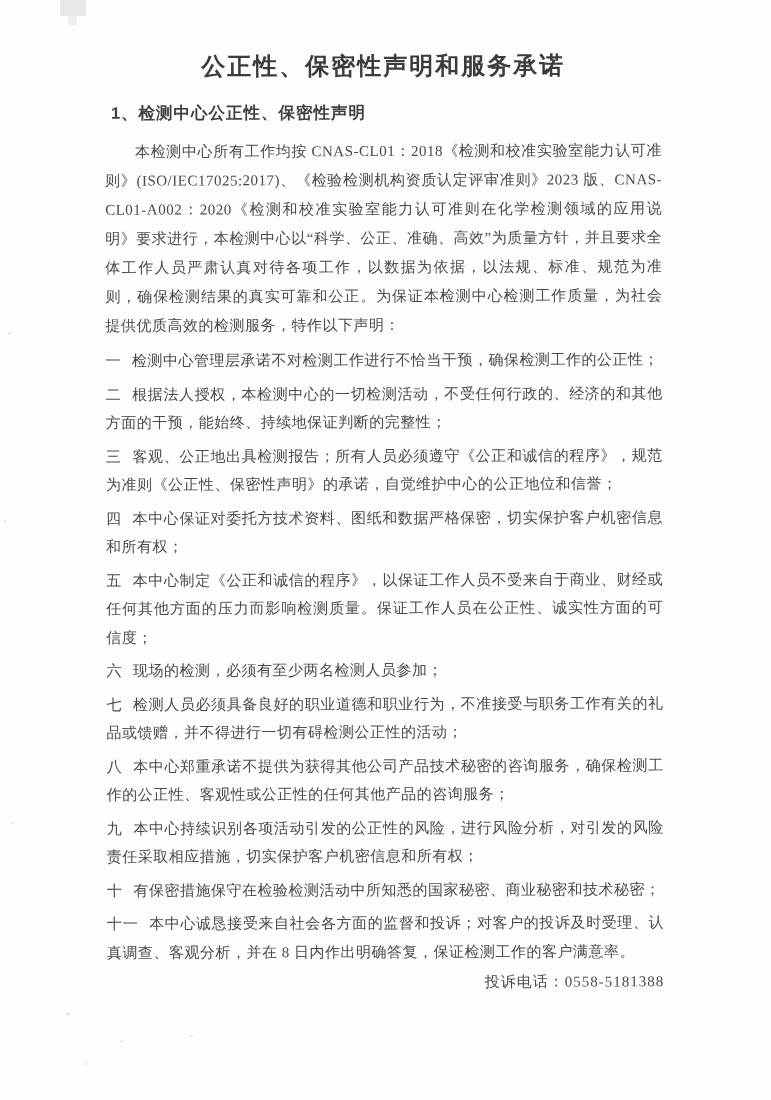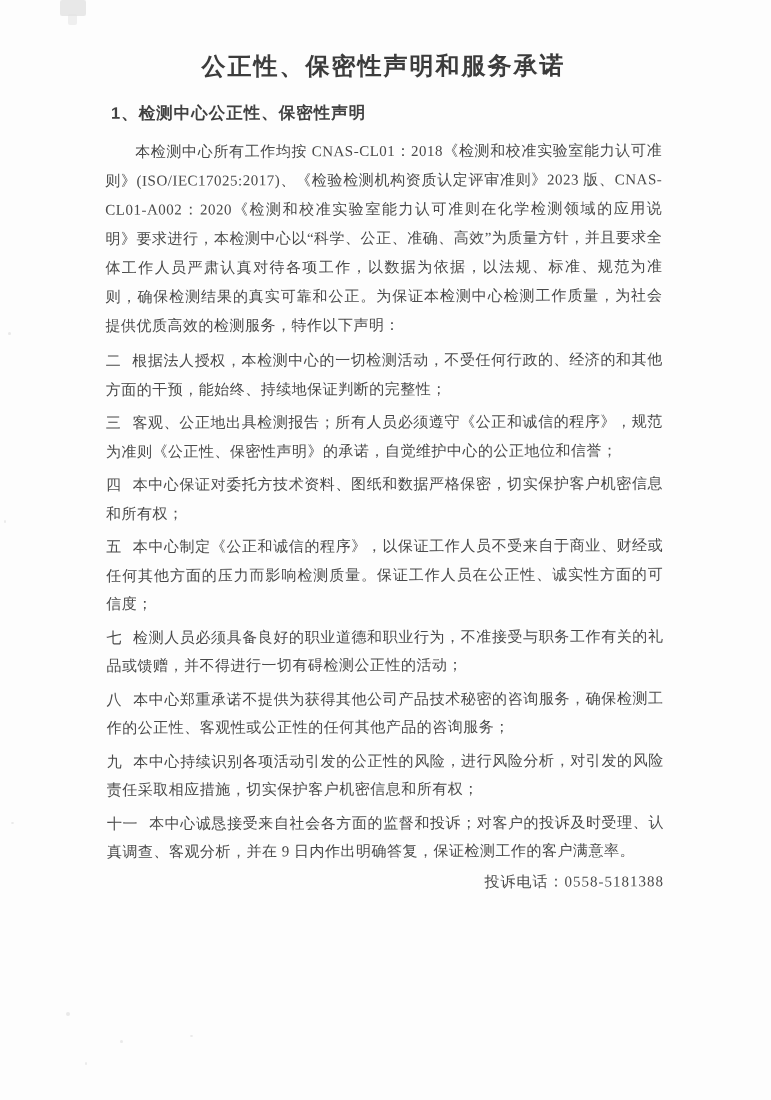--- a/index.html
+++ b/index.html
@@ -91,26 +91,29 @@
 
   <div class="content">
 
     <h1 class="doc-title">公正性、保密性声明和服务承诺</h1>
 
     <h2 class="section-heading">1、检测中心公正性、保密性声明</h2>
 
     <p class="intro">本检测中心所有工作均按 CNAS-CL01：2018《检测和校准实验室能力认可准则》(ISO/IEC17025:2017)、《检验检测机构资质认定评审准则》2023 版、CNAS-CL01-A002：2020《检测和校准实验室能力认可准则在化学检测领域的应用说明》要求进行，本检测中心以“科学、公正、准确、高效”为质量方针，并且要求全体工作人员严肃认真对待各项工作，以数据为依据，以法规、标准、规范为准则，确保检测结果的真实可靠和公正。为保证本检测中心检测工作质量，为社会提供优质高效的检测服务，特作以下声明：</p>
 
     <div class="statements">
+      <p class="stmt"><span class="num">一</span><span>检测中心管理层承诺不对检测工作进行不恰当干预，确保检测工作的公正性；</span></p>
       <p class="stmt"><span class="num">二</span><span>根据法人授权，本检测中心的一切检测活动，不受任何行政的、经济的和其他方面的干预，能始终、持续地保证判断的完整性；</span></p>
       <p class="stmt"><span class="num">三</span><span>客观、公正地出具检测报告；所有人员必须遵守《公正和诚信的程序》，规范为准则《公正性、保密性声明》的承诺，自觉维护中心的公正地位和信誉；</span></p>
       <p class="stmt"><span class="num">四</span><span>本中心保证对委托方技术资料、图纸和数据严格保密，切实保护客户机密信息和所有权；</span></p>
       <p class="stmt"><span class="num">五</span><span>本中心制定《公正和诚信的程序》，以保证工作人员不受来自于商业、财经或任何其他方面的压力而影响检测质量。保证工作人员在公正性、诚实性方面的可信度；</span></p>
+      <p class="stmt"><span class="num">六</span><span>现场的检测，必须有至少两名检测人员参加；</span></p>
       <p class="stmt"><span class="num">七</span><span>检测人员必须具备良好的职业道德和职业行为，不准接受与职务工作有关的礼品或馈赠，并不得进行一切有碍检测公正性的活动；</span></p>
       <p class="stmt"><span class="num">八</span><span>本中心郑重承诺不提供为获得其他公司产品技术秘密的咨询服务，确保检测工作的公正性、客观性或公正性的任何其他产品的咨询服务；</span></p>
       <p class="stmt"><span class="num">九</span><span>本中心持续识别各项活动引发的公正性的风险，进行风险分析，对引发的风险责任采取相应措施，切实保护客户机密信息和所有权；</span></p>
-      <p class="stmt"><span class="num">十一</span><span>本中心诚恳接受来自社会各方面的监督和投诉；对客户的投诉及时受理、认真调查、客观分析，并在 9 日内作出明确答复，保证检测工作的客户满意率。</span></p>
+      <p class="stmt"><span class="num">十</span><span>有保密措施保守在检验检测活动中所知悉的国家秘密、商业秘密和技术秘密；</span></p>
+      <p class="stmt"><span class="num">十一</span><span>本中心诚恳接受来自社会各方面的监督和投诉；对客户的投诉及时受理、认真调查、客观分析，并在 8 日内作出明确答复，保证检测工作的客户满意率。</span></p>
     </div>
 
     <p class="phone-line">投诉电话：0558-5181388</p>
 
   </div>
 </div>
 
 </body></html>

